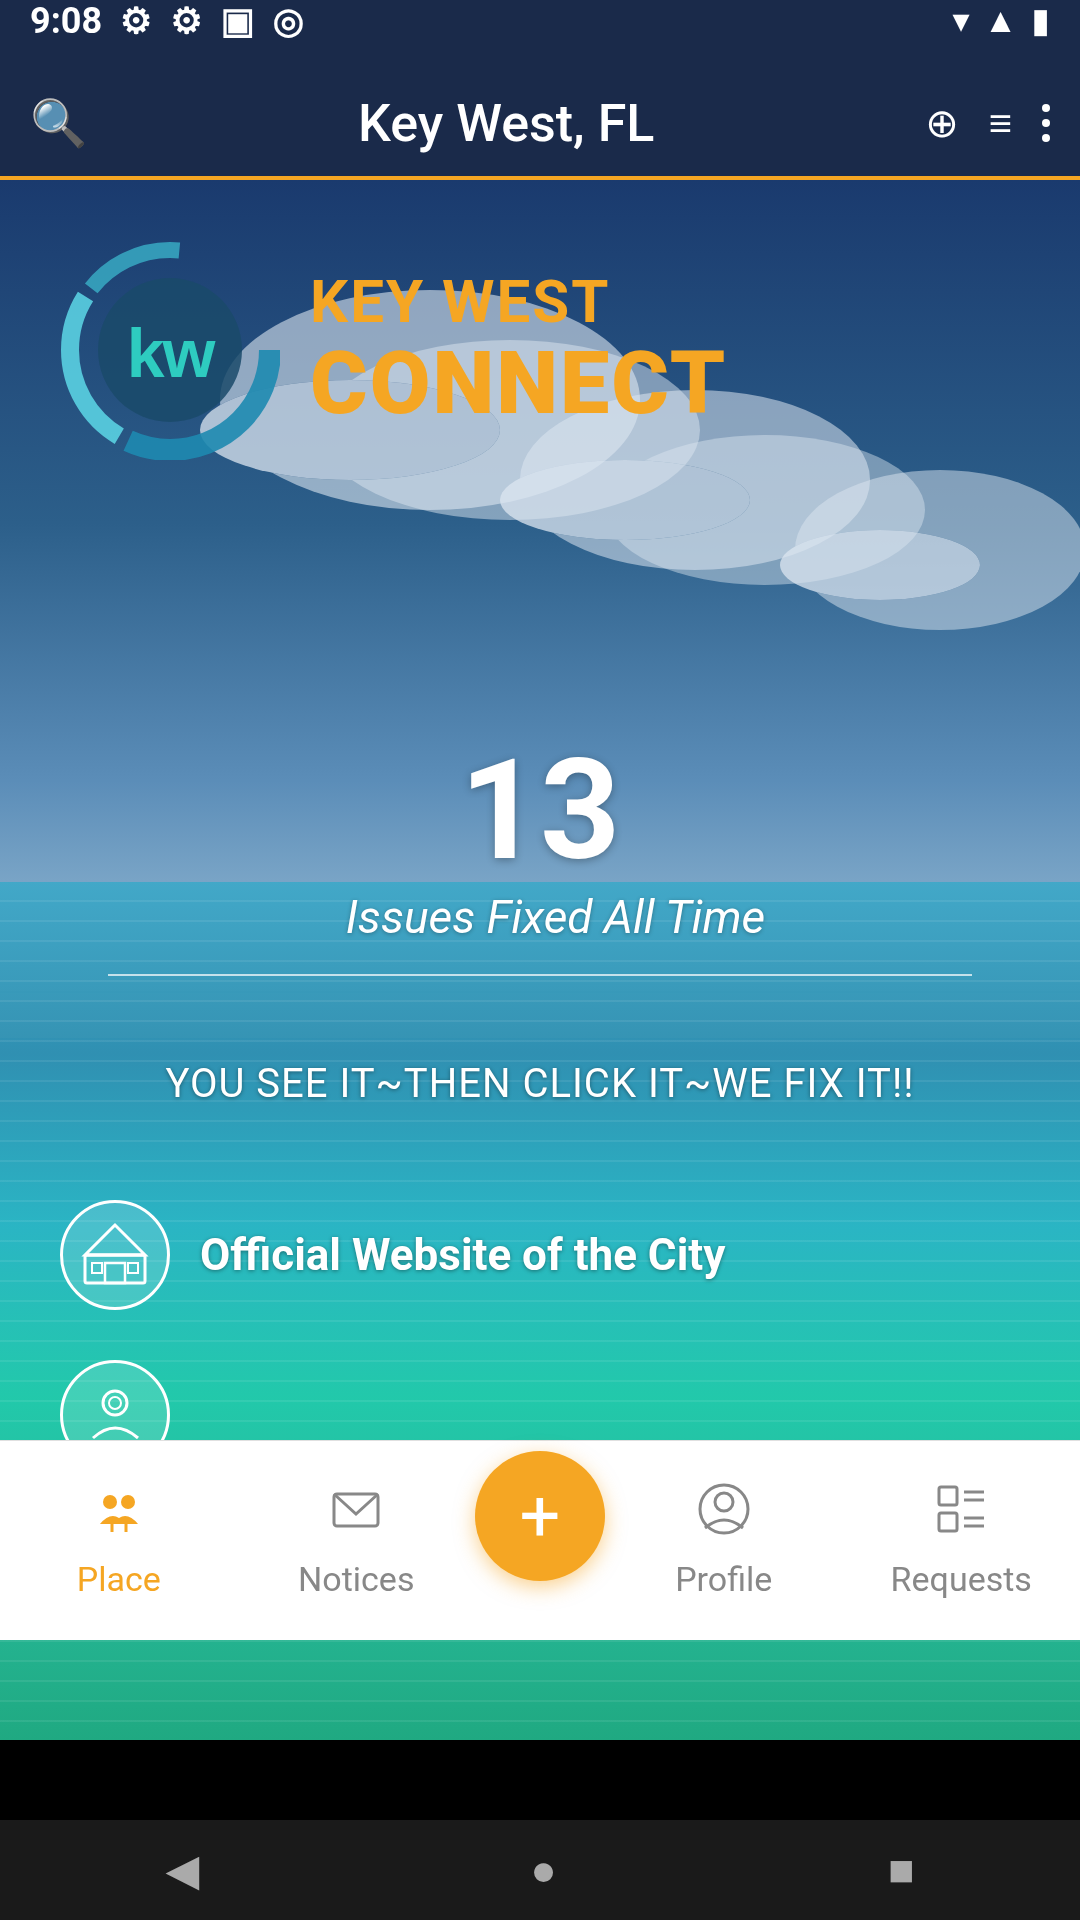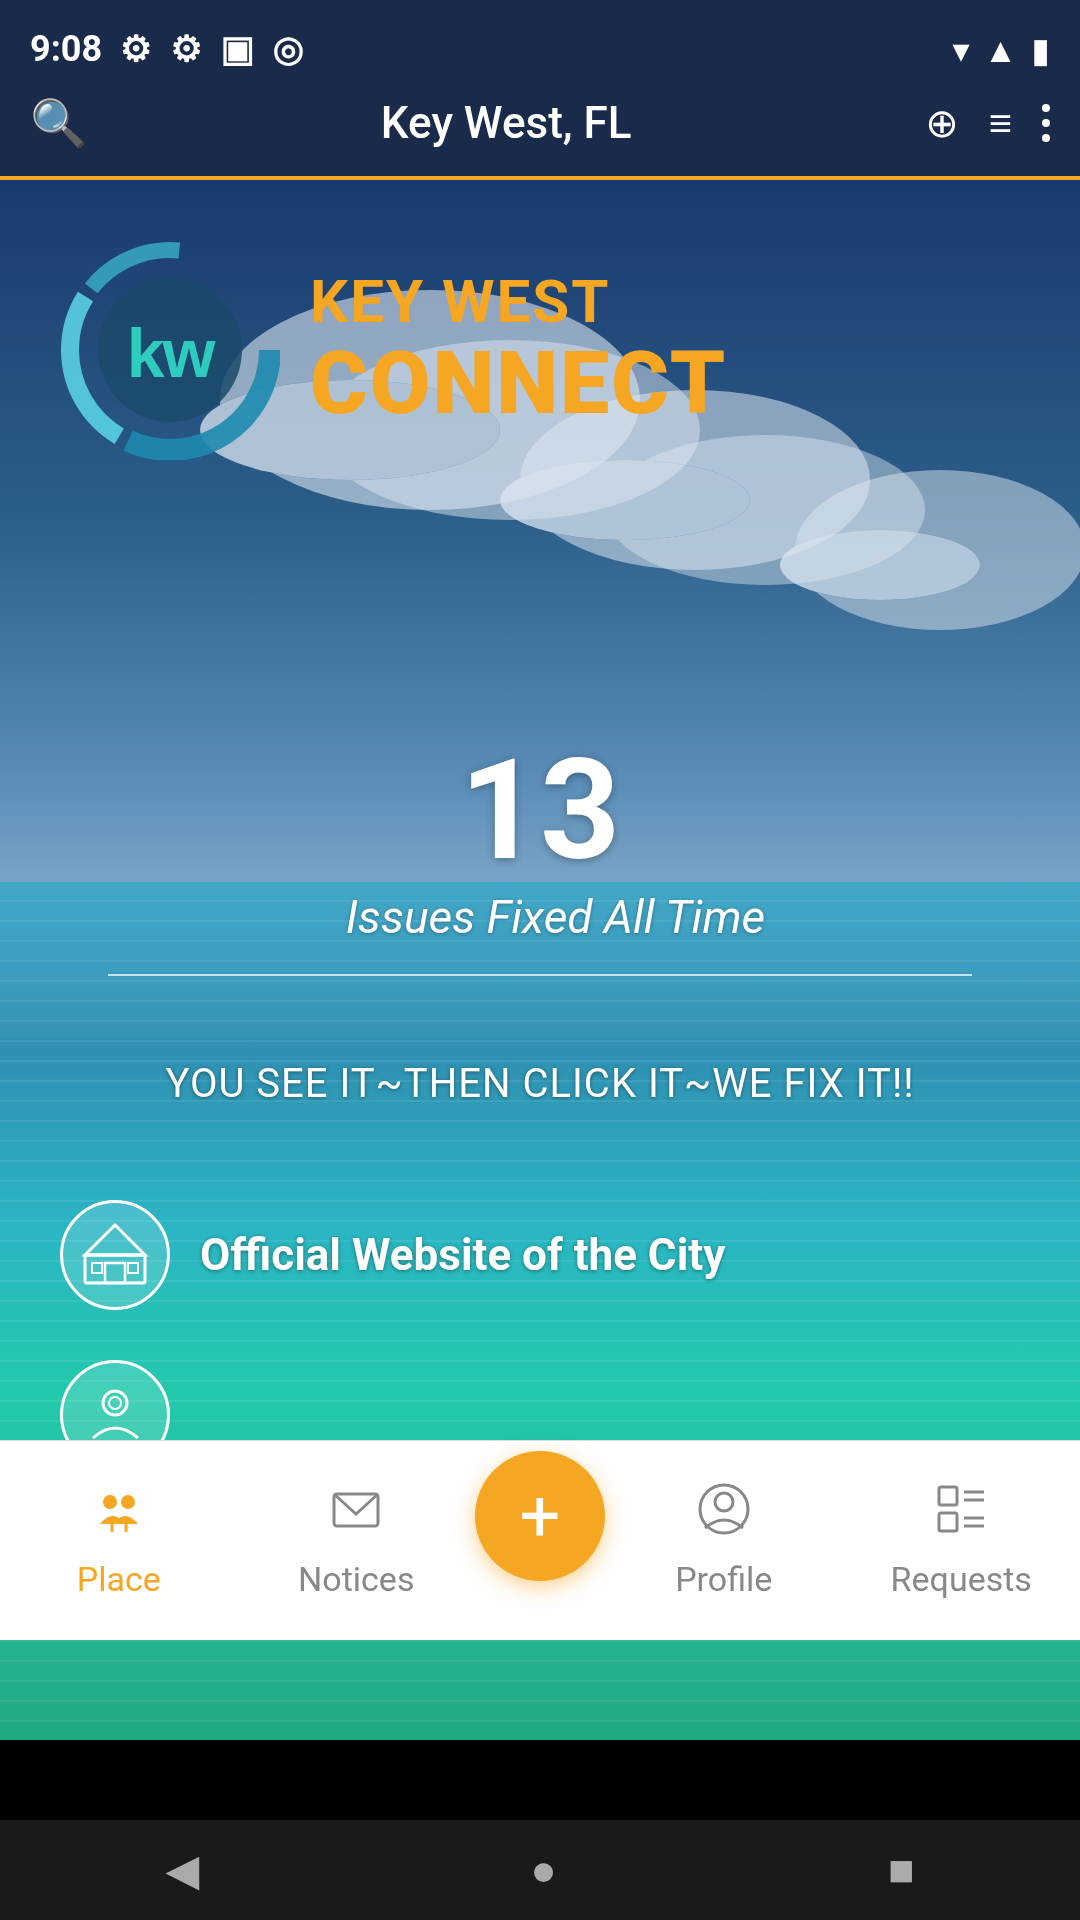--- a/index.html
+++ b/index.html
@@ -11,21 +11,21 @@
       font-family: 'Roboto', Arial, sans-serif;
       overflow: hidden;
       background: #000;
     }
 
     
     .status-bar {
       height: 70px;
       background: #1a2a4a;
       display: flex;
-      align-items: flex-end;
+      align-items: flex-start;
       justify-content: space-between;
       padding: 0 30px;
       color: white;
     }
     .status-left {
       display: flex;
       align-items: center;
       gap: 18px;
       font-size: 36px;
       font-weight: bold;
@@ -51,21 +51,21 @@
       border-bottom: 4px solid #f5a623;
     }
     .app-bar-search {
       font-size: 46px;
       color: white;
       cursor: pointer;
     }
     .app-bar-title {
       flex: 1;
       text-align: center;
-      font-size: 44px;
+      font-size: 52px;
       font-weight: 500;
       color: white;
     }
     .app-bar-icons {
       display: flex;
       align-items: center;
       gap: 30px;
     }
     .app-bar-icon {
       font-size: 40px;

